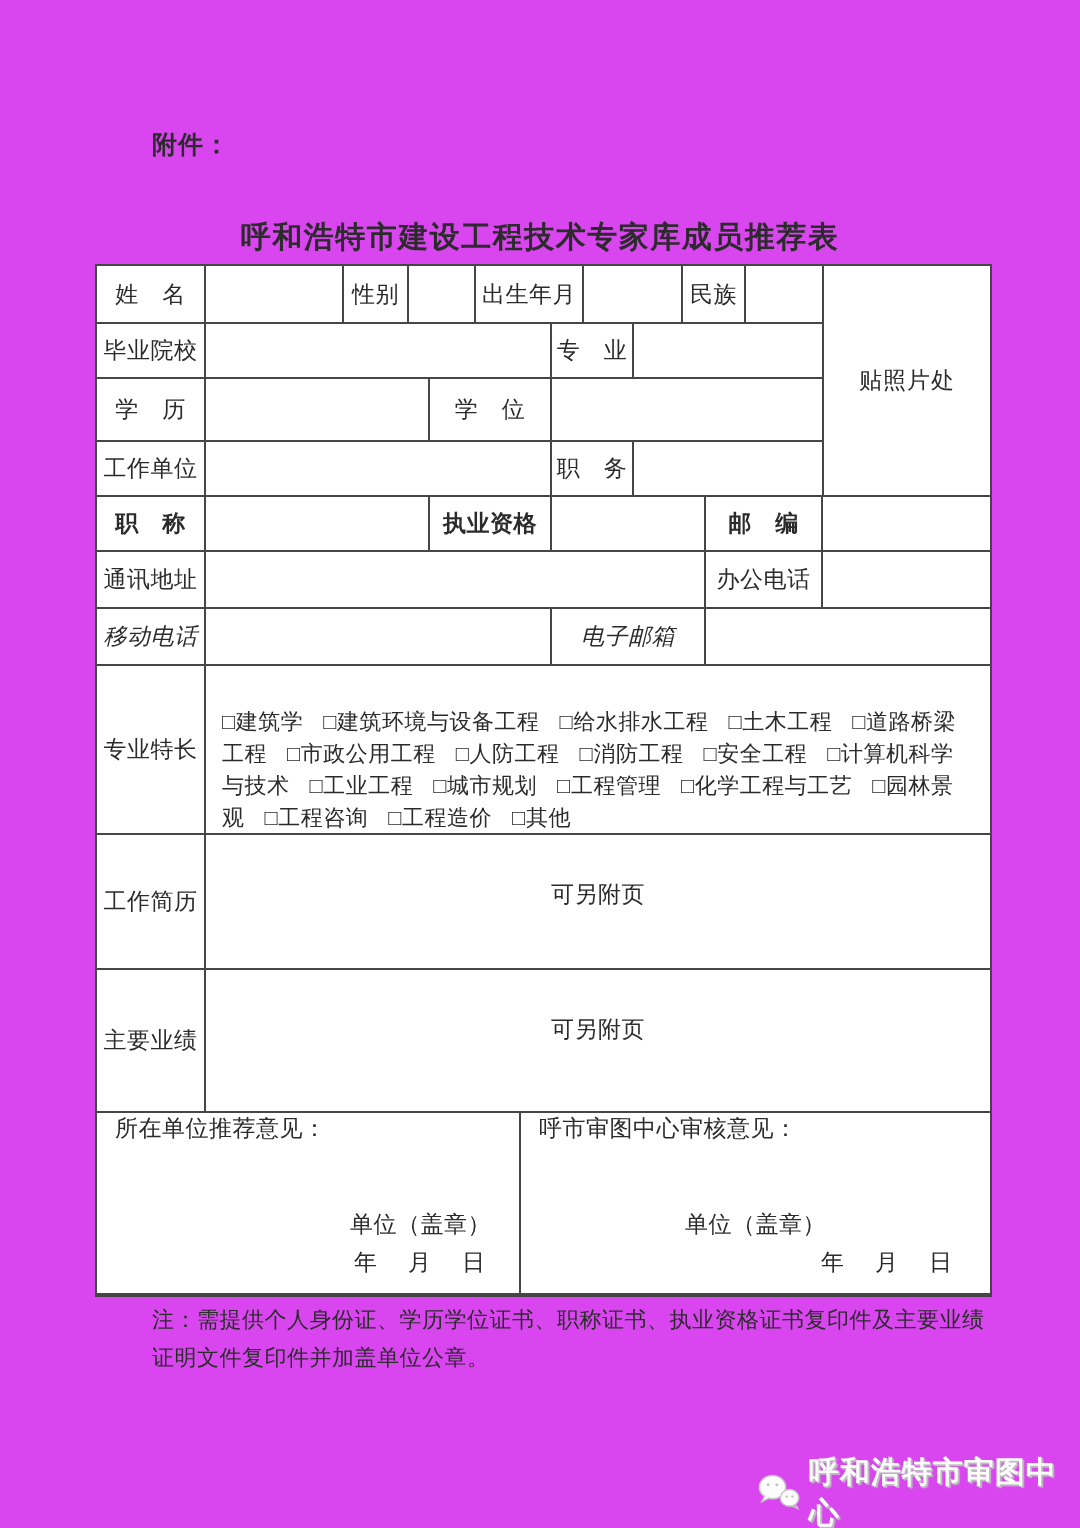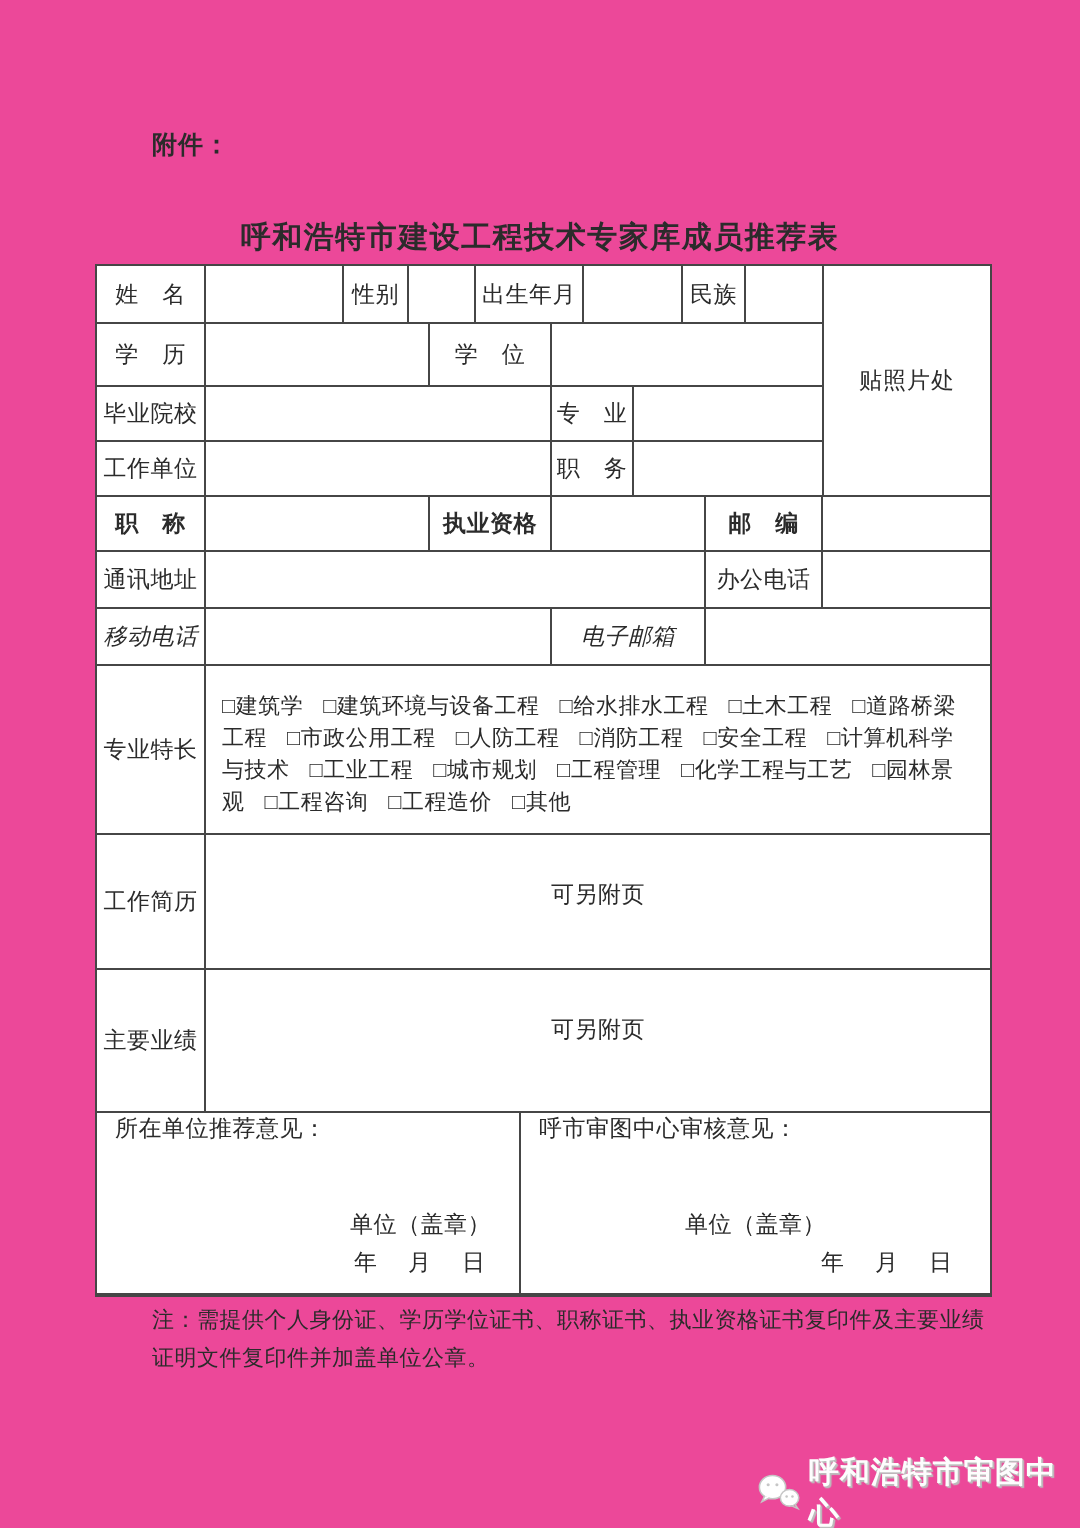--- a/index.html
+++ b/index.html
@@ -1,35 +1,35 @@
 <!DOCTYPE html>
 <html><head>
 <meta charset="utf-8">
 <style>
   html,body{margin:0;padding:0;background:#ffffff;}
   .page{
-    position:relative;width:1080px;height:1528px;background:#ec4899;
+    position:relative;width:1080px;height:1528px;background:#d946ef;
     font-family:"Liberation Serif","DejaVu Serif",serif;color:#2b2b2b;
     overflow:hidden;
   }
   .attachment{position:absolute;left:152px;top:128px;font-size:25px;font-weight:bold;letter-spacing:1px;}
   .doc-title{position:absolute;left:0;top:217px;width:100%;text-align:center;
     font-size:30px;font-weight:bold;letter-spacing:1.5px;}
   
   .form-table{position:absolute;left:95px;top:264px;width:893px;border:2px solid #464646;background:#fff;}
   .row{display:flex;position:relative;}
   .cell{box-sizing:border-box;border-right:2px solid #464646;border-bottom:2px solid #464646;
     display:flex;align-items:center;justify-content:center;font-size:23px;letter-spacing:0.5px;
     overflow:hidden;flex-shrink:0;flex-grow:0;}
   .cell:last-child{border-right:none;}
   .rt14 .cell:last-child{border-right:2px solid #464646;} 
   .photo-cell{position:absolute;right:0;top:0;width:166px;height:231px;box-sizing:border-box;
     border-bottom:2px solid #464646;display:flex;align-items:center;justify-content:center;
     font-size:23px;letter-spacing:1px;background:#fff;}
-  .specialty-content{display:block;padding:24px 16px 0 16px;font-size:22px;line-height:32px;
+  .specialty-content{display:block;padding:40px 16px 0 16px;font-size:22px;line-height:32px;
     text-align:left;letter-spacing:0.5px;}
   .opt{margin-right:20px;}
   .attach-note-cell{align-items:flex-start;padding-top:44px;}
   .opinion-cell{position:relative;display:block;}
   .opinion-title{position:absolute;left:18px;top:0;font-size:23px;letter-spacing:0.5px;}
   .seal-left{position:absolute;right:28px;top:96px;font-size:23px;}
   .date-left{position:absolute;right:30px;top:134px;font-size:23px;letter-spacing:4px;}
   .seal-right{position:absolute;left:0;right:0;top:96px;text-align:center;font-size:23px;}
   .date-right{position:absolute;right:34px;top:134px;font-size:23px;letter-spacing:4px;}
   .note{position:absolute;left:152px;top:1301px;width:836px;font-size:22px;line-height:37.5px;
@@ -56,32 +56,32 @@
       <div class="cell" style="flex-basis:109px;text-align:center;">姓　名</div>
       <div class="cell" style="flex-basis:138px;"></div>
       <div class="cell" style="flex-basis:65px;">性别</div>
       <div class="cell" style="flex-basis:67px;"></div>
       <div class="cell" style="flex-basis:108px;">出生年月</div>
       <div class="cell" style="flex-basis:99px;"></div>
       <div class="cell" style="flex-basis:63px;">民族</div>
       <div class="cell" style="flex-basis:78px;"></div>
     </div>
 
+    <div class="row rt14" style="height:55px;width:727px;">
+      <div class="cell" style="flex-basis:109px;">毕业院校</div>
+      <div class="cell" style="flex-basis:346px;"></div>
+      <div class="cell" style="flex-basis:82px;">专　业</div>
+      <div class="cell" style="flex-basis:190px;"></div>
+    </div>
+
     <div class="row rt14" style="height:63px;width:727px;">
       <div class="cell" style="flex-basis:109px;">学　历</div>
       <div class="cell" style="flex-basis:224px;"></div>
       <div class="cell" style="flex-basis:122px;">学　位</div>
       <div class="cell" style="flex-basis:272px;"></div>
-    </div>
-
-    <div class="row rt14" style="height:55px;width:727px;">
-      <div class="cell" style="flex-basis:109px;">毕业院校</div>
-      <div class="cell" style="flex-basis:346px;"></div>
-      <div class="cell" style="flex-basis:82px;">专　业</div>
-      <div class="cell" style="flex-basis:190px;"></div>
     </div>
 
     <div class="row rt14" style="height:55px;width:727px;">
       <div class="cell" style="flex-basis:109px;">工作单位</div>
       <div class="cell" style="flex-basis:346px;"></div>
       <div class="cell" style="flex-basis:82px;">职　务</div>
       <div class="cell" style="flex-basis:190px;"></div>
     </div>
 
     <div class="row" style="height:55px;font-weight:bold;">

